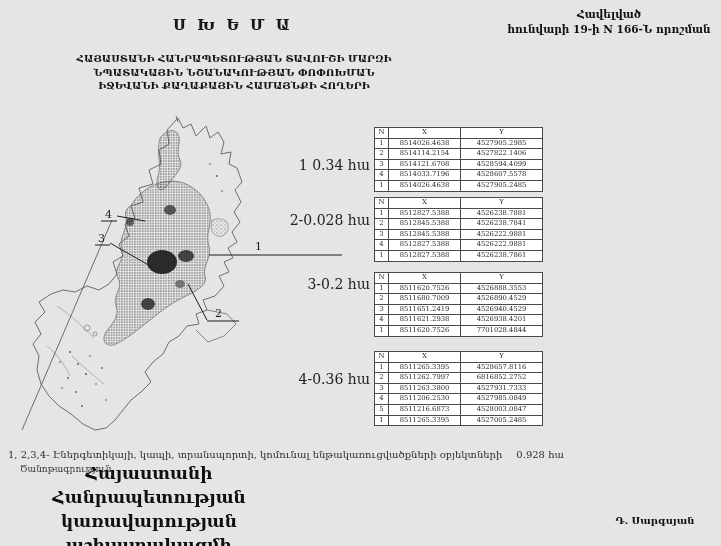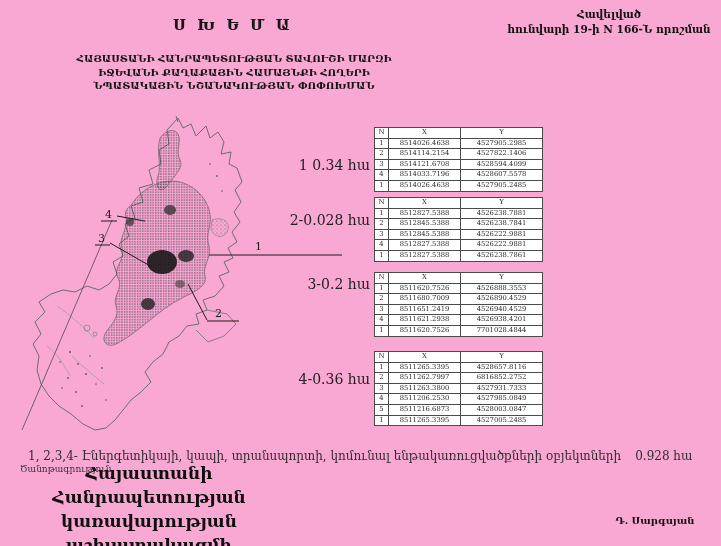--- a/index.html
+++ b/index.html
@@ -6,21 +6,21 @@
   html,body { width: 721px; height: 546px; }
   body {
     font-family: "DejaVu Serif", "DejaVu Sans", serif;
     background: #ffffff;
     color: #161616;
     overflow: hidden;
   }
   .page {
     position: relative;
     width: 721px; height: 546px;
-    background: #f9a8d4;
+    background: #e5e5e5;
   }
   .abs { position: absolute; }
 
   .annex {
     left: 500px; top: 7px; width: 218px;
     text-align: center;
     font-weight: bold;
     font-size: 10.5px;
     line-height: 1.45;
     color: #101010;
@@ -65,21 +65,21 @@
     text-align: center;
     font-weight: normal;
     white-space: nowrap;
   }
   table.coord-table th { font-size: 7px; }
   table.coord-table td:nth-child(1), table.coord-table th:nth-child(1) { width: 14px; }
   table.coord-table td:nth-child(2), table.coord-table th:nth-child(2) { width: 72px; }
   table.coord-table td:nth-child(3), table.coord-table th:nth-child(3) { width: 82px; }
 
   .note-title { left: 20px; top: 436px; font-size: 9px; color: #333; margin-top: 28px; }
-  .note-line  { left: 28px; top: 449px; font-size: 12px; color: #2e2e2e; white-space: nowrap; }
+  .note-line  { left: 8px; top: 449px; font-size: 10px; color: #2e2e2e; white-space: nowrap; }
   .note-line .note-area { margin-left: 14px; }
 
   .sig-org {
     left: 6px; top: 461px; width: 286px;
     text-align: center;
     font-weight: bold;
     font-size: 17px;
     line-height: 1.42;
     color: #101010;
   }
@@ -104,22 +104,22 @@
 
   <div class="abs annex">
     <div>Հավելված</div>
     <div>հունվարի 19-ի N 166-Ն որոշման</div>
   </div>
 
   <div class="abs scheme-title">Ս Խ Ե Մ Ա</div>
 
   <div class="abs main-title">
     <div>ՀԱՅԱՍՏԱՆԻ ՀԱՆՐԱՊԵՏՈՒԹՅԱՆ ՏԱՎՈՒՇԻ ՄԱՐԶԻ</div>
+    <div>ՆՊԱՏԱԿԱՅԻՆ ՆՇԱՆԱԿՈՒԹՅԱՆ ՓՈՓՈԽՄԱՆ</div>
     <div>ԻՋԵՎԱՆԻ ՔԱՂԱՔԱՅԻՆ ՀԱՄԱՅՆՔԻ ՀՈՂԵՐԻ</div>
-    <div>ՆՊԱՏԱԿԱՅԻՆ ՆՇԱՆԱԿՈՒԹՅԱՆ ՓՈՓՈԽՄԱՆ</div>
   </div>
 
   <div class="abs map-wrap">
     <svg width="336" height="322" viewBox="0 0 336 322">
       <defs>
         <pattern id="stip" width="2.6" height="2.6" patternUnits="userSpaceOnUse">
           <circle cx="0.8" cy="0.8" r="0.62" fill="#2d2d2d"></circle>
         </pattern>
         <pattern id="stip2" width="4" height="4" patternUnits="userSpaceOnUse">
           <circle cx="1" cy="1" r="0.55" fill="#555"></circle>

